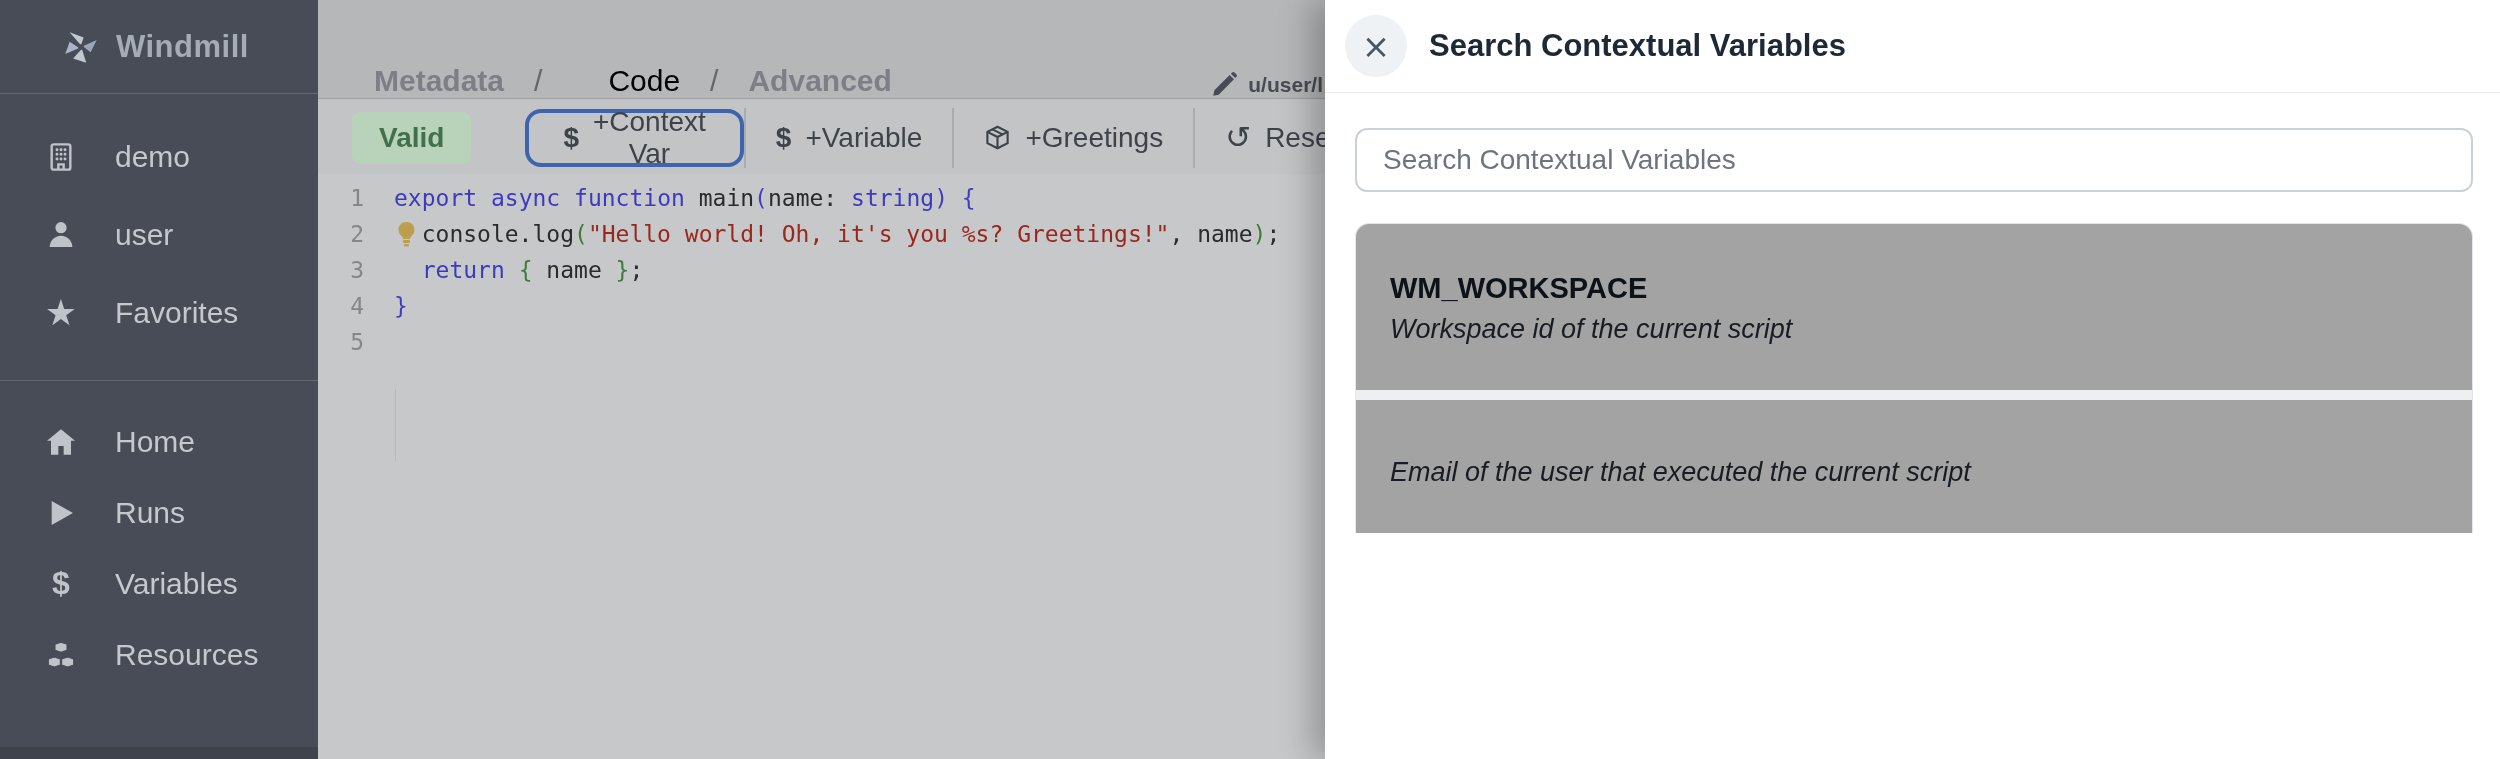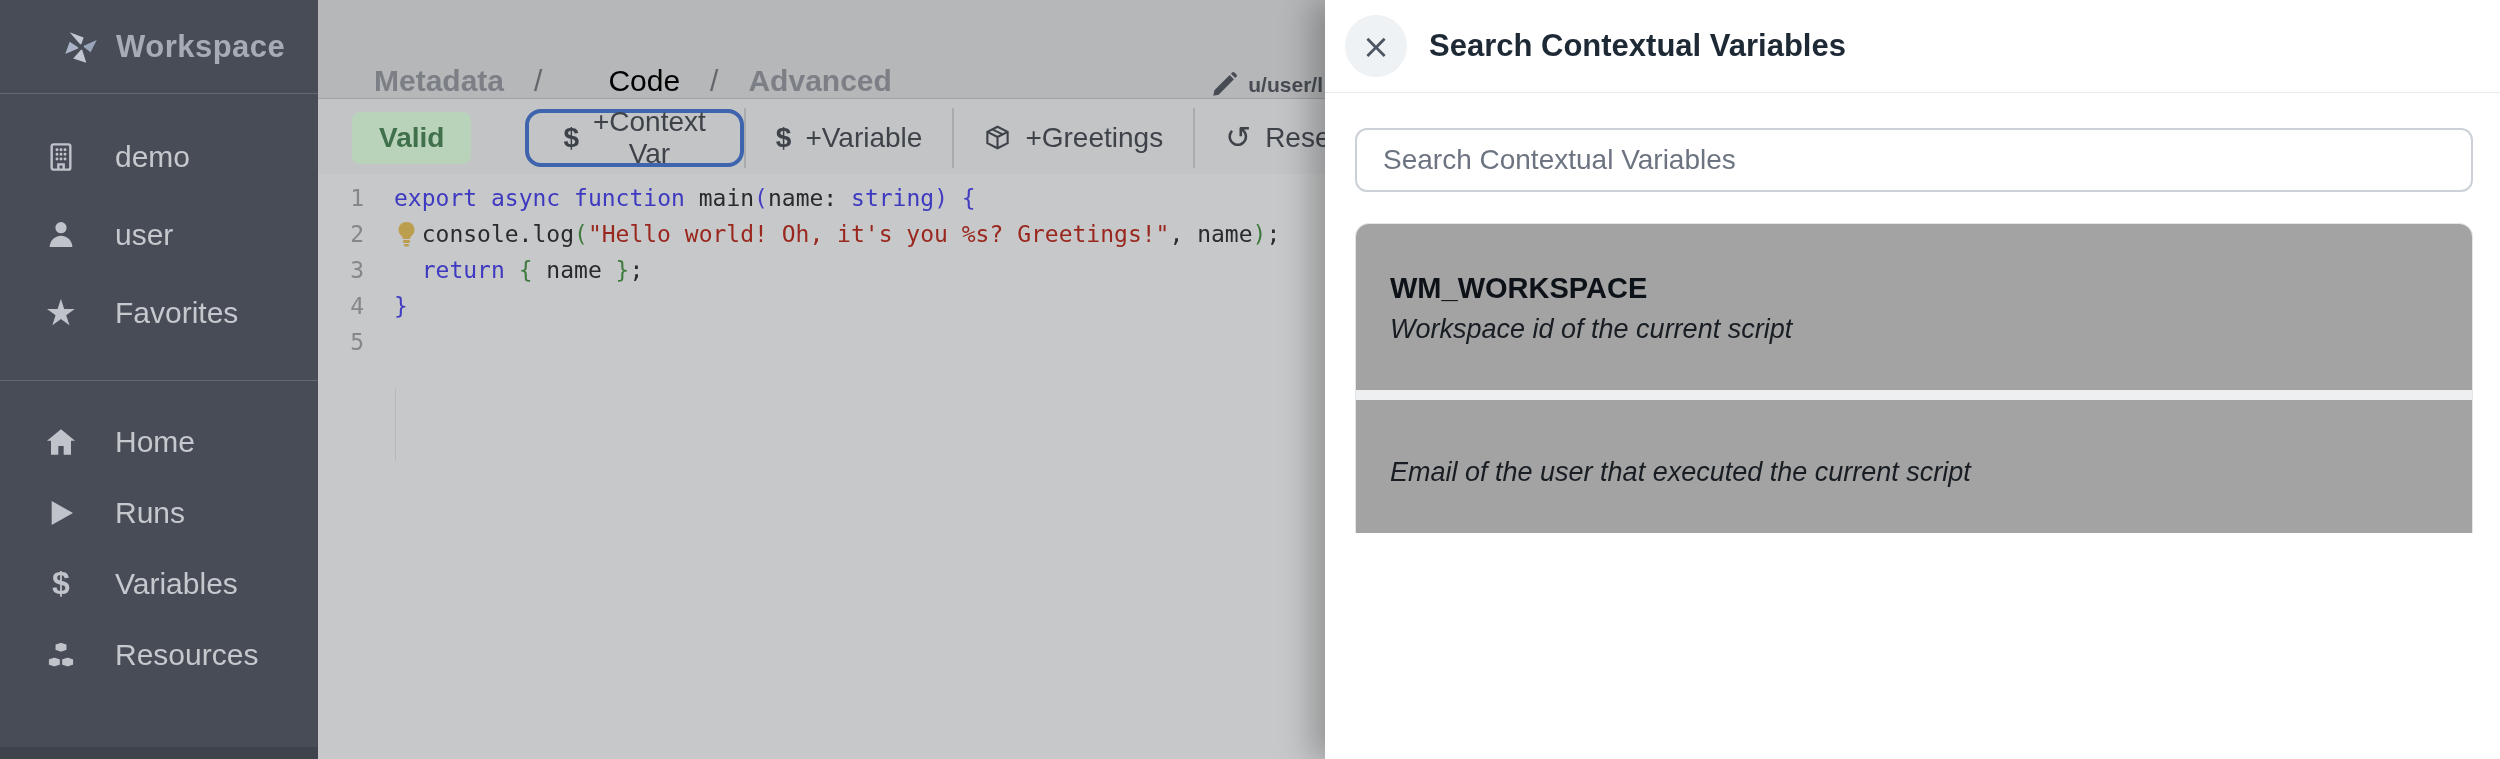--- a/index.html
+++ b/index.html
@@ -78,21 +78,21 @@
 
 <nav class="sidebar">
   <div class="logo-row">
     <svg viewBox="0 0 24 24">
       <path d="M12 11 L5.5 3.5 L13.5 6.5 Z" fill="#c2c8d2"></path>
       <path d="M13 11.5 L21 8 L17.5 15 Z" fill="#9aa5bb"></path>
       <path d="M12.5 13 L15 21 L7.5 18.5 Z" fill="#c2c8d2"></path>
       <path d="M11 12.5 L3 16 L5.5 9 Z" fill="#aab3c8"></path>
       <circle cx="12" cy="12" r="1.6" fill="#474c56"></circle>
     </svg>
-    <span class="logo-text">Workspace</span>
+    <span class="logo-text">Windmill</span>
   </div>
   <div class="side-group" id="side-group-0">
       <div class="side-item">
         <span class="s-icon">
           <svg viewBox="0 0 24 24" fill="none" stroke="currentColor" stroke-width="1.8">
             <rect x="5" y="2.5" width="14" height="19" rx="1.5"></rect>
             <path d="M9 6.5h.01M12 6.5h.01M15 6.5h.01M9 10h.01M12 10h.01M15 10h.01M9 13.5h.01M12 13.5h.01M15 13.5h.01" stroke-linecap="round" stroke-width="2.2"></path>
             <path d="M10 21.5v-4h4v4"></path>
           </svg>
         </span>

